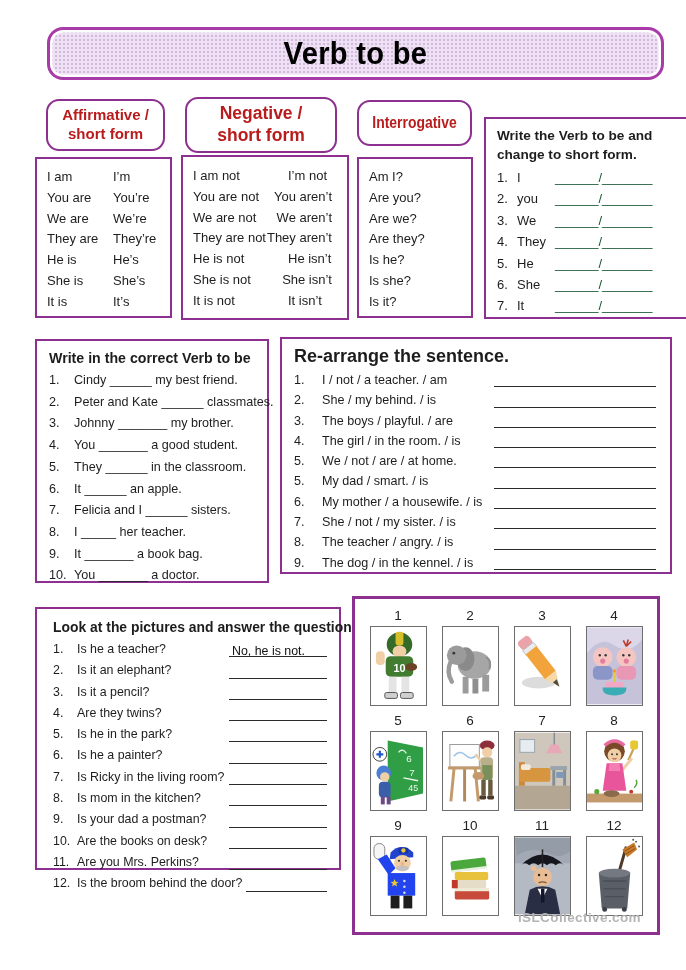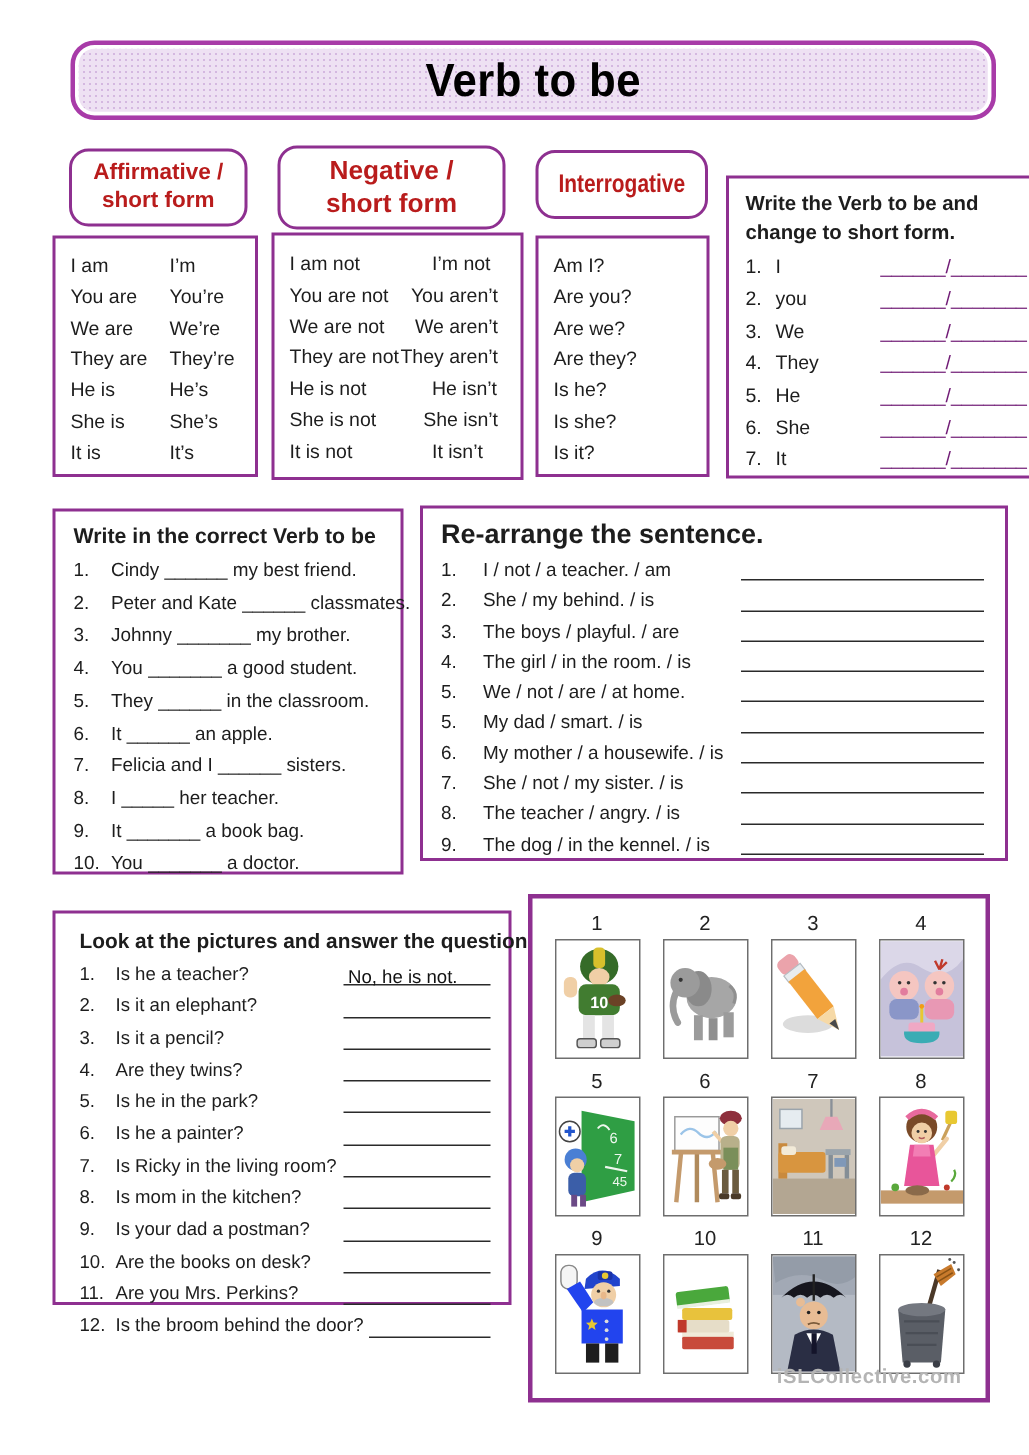--- a/index.html
+++ b/index.html
@@ -33,21 +33,21 @@
   .box-aff { left:35px;  top:157px; width:137px; height:161px; padding:8px 0 0 10px; }
   .box-neg { left:181px; top:155px; width:168px; height:165px; padding:9px 15px 0 10px; }
   .box-int { left:357px; top:157px; width:116px; height:161px; padding:8px 0 0 10px; }
   .t-row { line-height:20.8px; font-size:13px; white-space:nowrap; display:flex; }
   .box-aff .c1 { width:66px; } .box-neg .c1 { width:95px; }
   
   .box-sf { left:484px; top:117px; width:217px; height:202px; padding:8px 8px 0 11px; }
   .box-sf .box-title { font-weight:bold; font-size:13.6px; line-height:18.5px; margin-bottom:3px; }
   .sf-row { display:flex; line-height:21.4px; font-size:13px; }
   .sf-row .num { width:20px; } .sf-row .subj { width:38px; }
-  .sf-row .blank { letter-spacing:0; color:#701a75;margin-left:32px; }
+  .sf-row .blank { letter-spacing:0; color:#14532d; }
   
   .box-fill { left:35px; top:339px; width:234px; height:244px; padding:9px 6px 0 12px; }
   .box-fill .box-title { font-weight:bold; font-size:14.2px; margin-bottom:4px; }
   .f-row { display:flex; line-height:21.7px; font-size:12.6px; white-space:nowrap; }
   .f-row .num { width:25px; flex:none; }
   
   .box-re { left:280px; top:337px; width:392px; height:237px; padding:7px 14px 0 12px; }
   .box-re .box-title { font-weight:bold; font-size:18px; margin-bottom:3px; }
   .r-row { display:flex; align-items:flex-end; line-height:20.3px; font-size:12.6px; }
   .r-row .num { width:28px; flex:none; }

